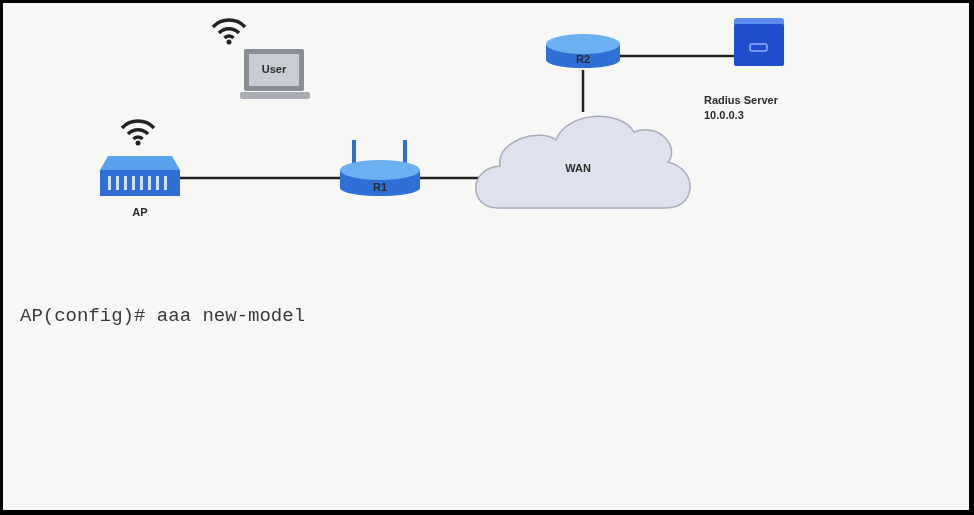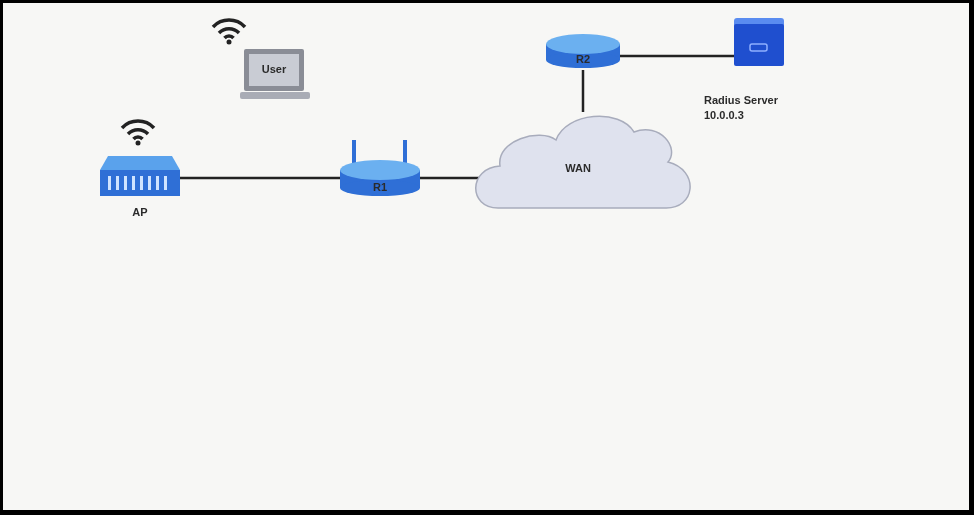--- a/index.html
+++ b/index.html
@@ -83,19 +83,20 @@
   <g>
     <rect x="734" y="18" width="50" height="10" rx="3" fill="#5a8cf0"></rect>
     <rect x="734" y="24" width="50" height="42" rx="2" fill="#1f4fcf"></rect>
     <rect x="750" y="44" width="17" height="7" rx="2" fill="none" stroke="#8fb0ff" stroke-width="1.5"></rect>
   </g>
   <text class="label" x="704" y="104">Radius Server</text>
   <text class="label" x="704" y="119">10.0.0.3</text>
 </svg>
 
 <div class="cli">
+  <div>AP(config)# aaa new-model</div>
   
   
   
   
   
   
 </div>
 
 </body></html>

